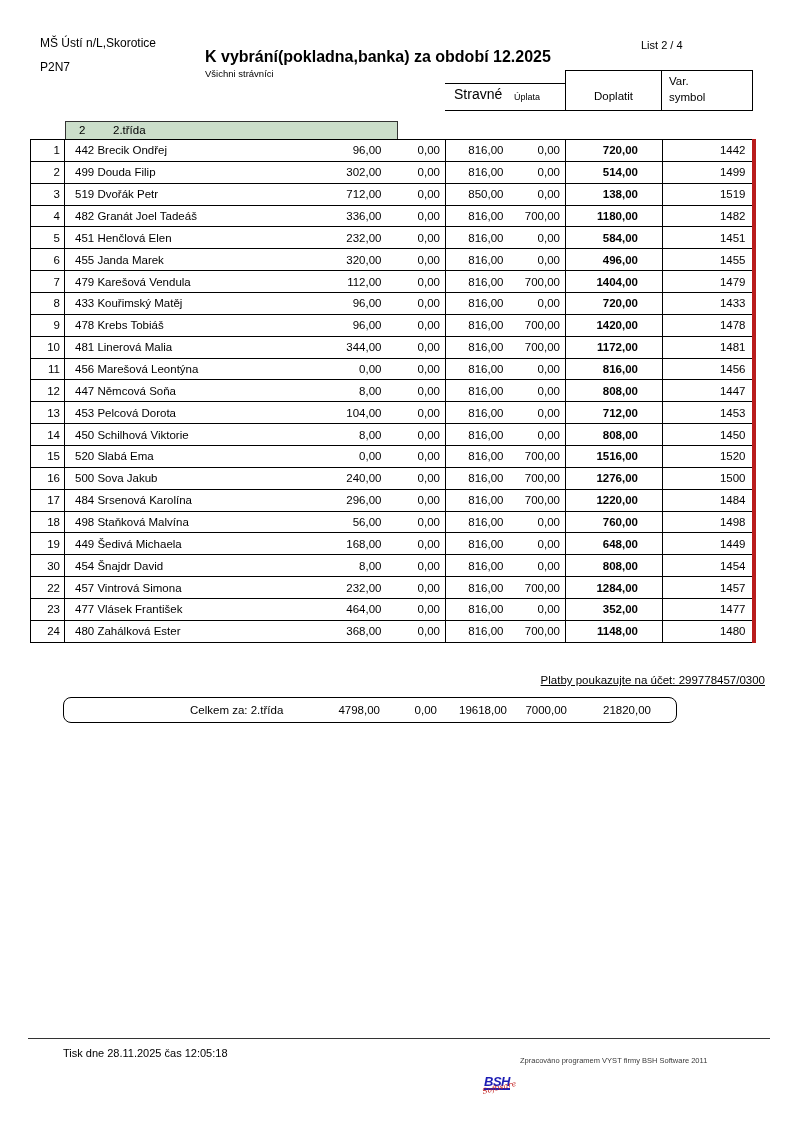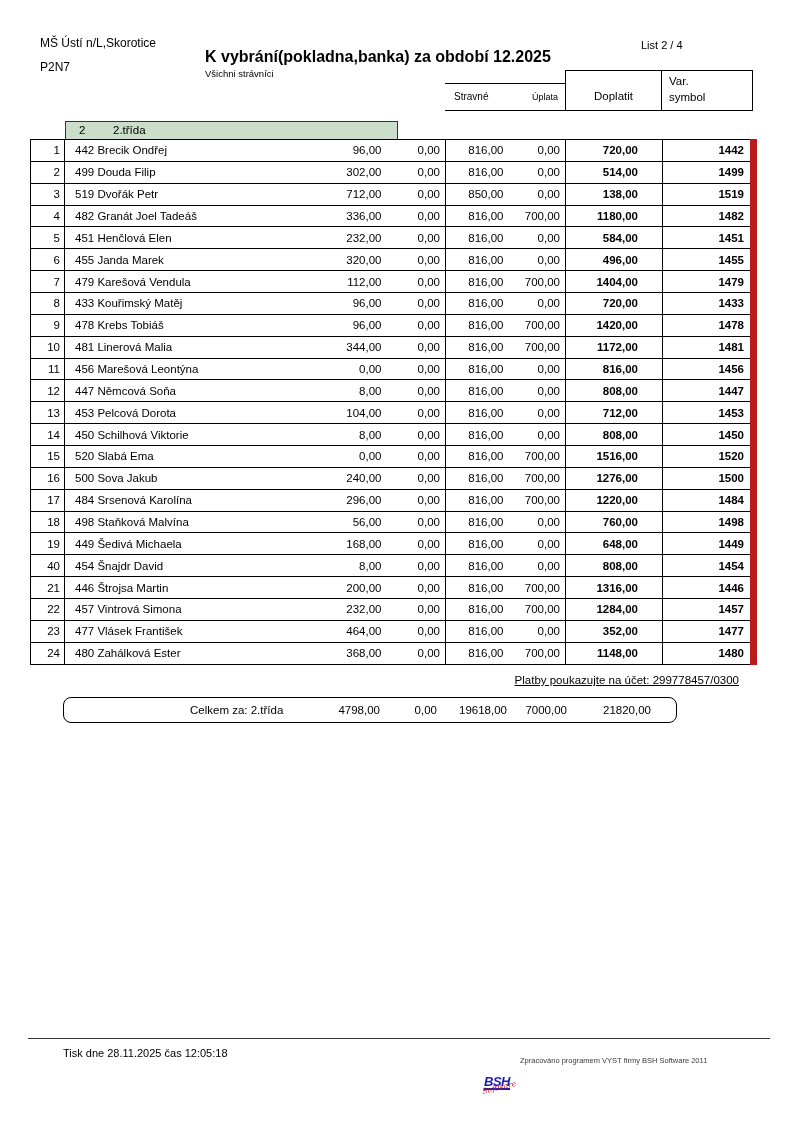--- a/index.html
+++ b/index.html
@@ -17,22 +17,22 @@
   
   .hdr-box { position:absolute; border:1px solid #000; background:#fff; }
   .hdr-left { left:30px; top:83px; width:415px; height:28px; }
   .hdr-mid  { left:445px; top:83px; width:120px; height:28px; border-left:none; border-right:none; }
   .hdr-pay  { left:565px; top:70px; width:97px;  height:41px; }
   .hdr-var  { left:662px; top:70px; width:91px;  height:41px; border-left:none; }
   .h-radek  { position:absolute; left:6px; bottom:4px; font-size:6.5px; }
   .h-jmeno  { position:absolute; left:55px; bottom:7px; font-size:11.5px; }
   .h-zmin   { position:absolute; right:62px; bottom:8px; font-size:9px; }
   .h-jiz    { position:absolute; right:5px;  bottom:8px; font-size:9px; }
-  .h-strav  { position:absolute; left:9px;   bottom:8px; font-size:10px; }
-  .h-upl    { position:absolute; right:7px;  bottom:8px; font-size:9px; }
+  .h-strav  { position:absolute; left:9px;   bottom:8px; font-size:14px; }
+  .h-upl    { position:absolute; right:25px;  bottom:8px; font-size:9px; }
   .h-dopl   { position:absolute; left:0; right:0; bottom:8px; text-align:center; font-size:11.5px; }
   .h-var1   { position:absolute; left:7px; top:4px;  font-size:11.5px; }
   .h-var2   { position:absolute; left:7px; top:20px; font-size:11.5px; }
 
   
   .section-bar { position:absolute; left:65px; top:121px; width:333px; height:18.5px;
                  border:1px solid #333; line-height:17px; font-size:11.5px; }
   .sec-code  { position:absolute; left:13px; }
   .sec-label { position:absolute; left:47px; }
 
@@ -43,24 +43,24 @@
                       font-size:11.5px; height:21.87px; vertical-align:middle;
                       white-space:nowrap; overflow:hidden; }
   td.c-num  { border-left:1px solid #000; border-right:1px solid #000;
               font-size:6.5px; text-align:right; padding-right:4px; }
   td.c-name { padding-left:10px; }
   td.c-zmin { text-align:right; padding-right:2px; }
   td.c-jiz  { text-align:right; padding-right:5px; border-right:1px solid #000; }
   td.c-str  { text-align:right; padding-right:3px; }
   td.c-upl  { text-align:right; padding-right:5px; border-right:1px solid #000; }
   td.c-pay  { text-align:right; padding-right:24px; border-right:1px solid #000; font-weight:bold; }
-  td.c-var  { text-align:right; padding-right:6px;  border-right:7px solid #b91c1c; font-weight:bold; }
-
-  
-  .pay-note { position:absolute; right:55px; top:674px; font-size:11.5px; text-decoration:underline;padding-left:12px; }
+  td.c-var  { text-align:right; padding-right:6px;  border-right:4px solid #b91c1c; font-weight:normal; }
+
+  
+  .pay-note { position:absolute; right:29px; top:674px; font-size:11.5px; text-decoration:underline;padding-left:12px; }
   .totals-box { position:absolute; left:63px; top:697px; width:614px; height:26px;
                 border:1px solid #000; border-radius:8px; font-size:11.5px; line-height:24px; }
   .totals-box span { position:absolute; }
   .t-label { left:126px; }
   .t-v1 { right:296px; } .t-v2 { right:239px; } .t-v3 { right:169px; }
   .t-v4 { right:109px; } .t-v5 { right:25px; }
 
   
   .foot-rule { position:absolute; left:28px; top:1038px; width:742px; border-top:1px solid #333; }
   .print-info { position:absolute; left:63px; top:1047px; font-size:11px; }
@@ -296,38 +296,28 @@
       <td class="c-num">19</td>
       <td class="c-name">449 Šedivá Michaela</td>
       <td class="c-zmin">168,00</td>
       <td class="c-jiz">0,00</td>
       <td class="c-str">816,00</td>
       <td class="c-upl">0,00</td>
       <td class="c-pay">648,00</td>
       <td class="c-var">1449</td>
     </tr>
           <tr>
-      <td class="c-num">40</td>
+      <td class="c-num">30</td>
       <td class="c-name">454 Šnajdr David</td>
       <td class="c-zmin">8,00</td>
       <td class="c-jiz">0,00</td>
       <td class="c-str">816,00</td>
       <td class="c-upl">0,00</td>
       <td class="c-pay">808,00</td>
       <td class="c-var">1454</td>
-    </tr>
-          <tr>
-      <td class="c-num">21</td>
-      <td class="c-name">446 Štrojsa Martin</td>
-      <td class="c-zmin">200,00</td>
-      <td class="c-jiz">0,00</td>
-      <td class="c-str">816,00</td>
-      <td class="c-upl">700,00</td>
-      <td class="c-pay">1316,00</td>
-      <td class="c-var">1446</td>
     </tr>
           <tr>
       <td class="c-num">22</td>
       <td class="c-name">457 Vintrová Simona</td>
       <td class="c-zmin">232,00</td>
       <td class="c-jiz">0,00</td>
       <td class="c-str">816,00</td>
       <td class="c-upl">700,00</td>
       <td class="c-pay">1284,00</td>
       <td class="c-var">1457</td>

